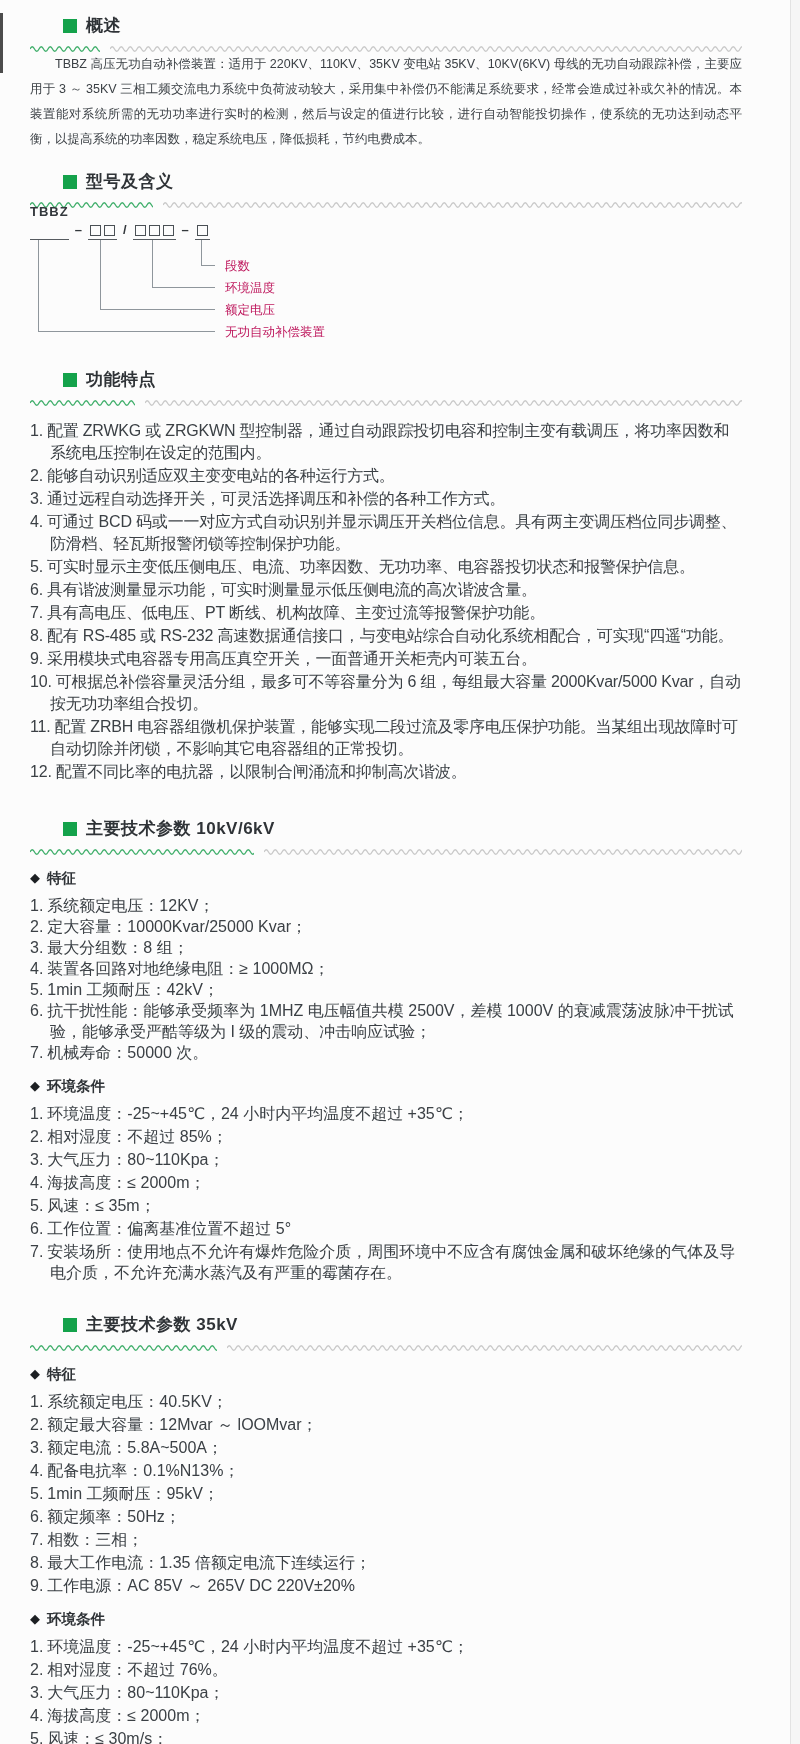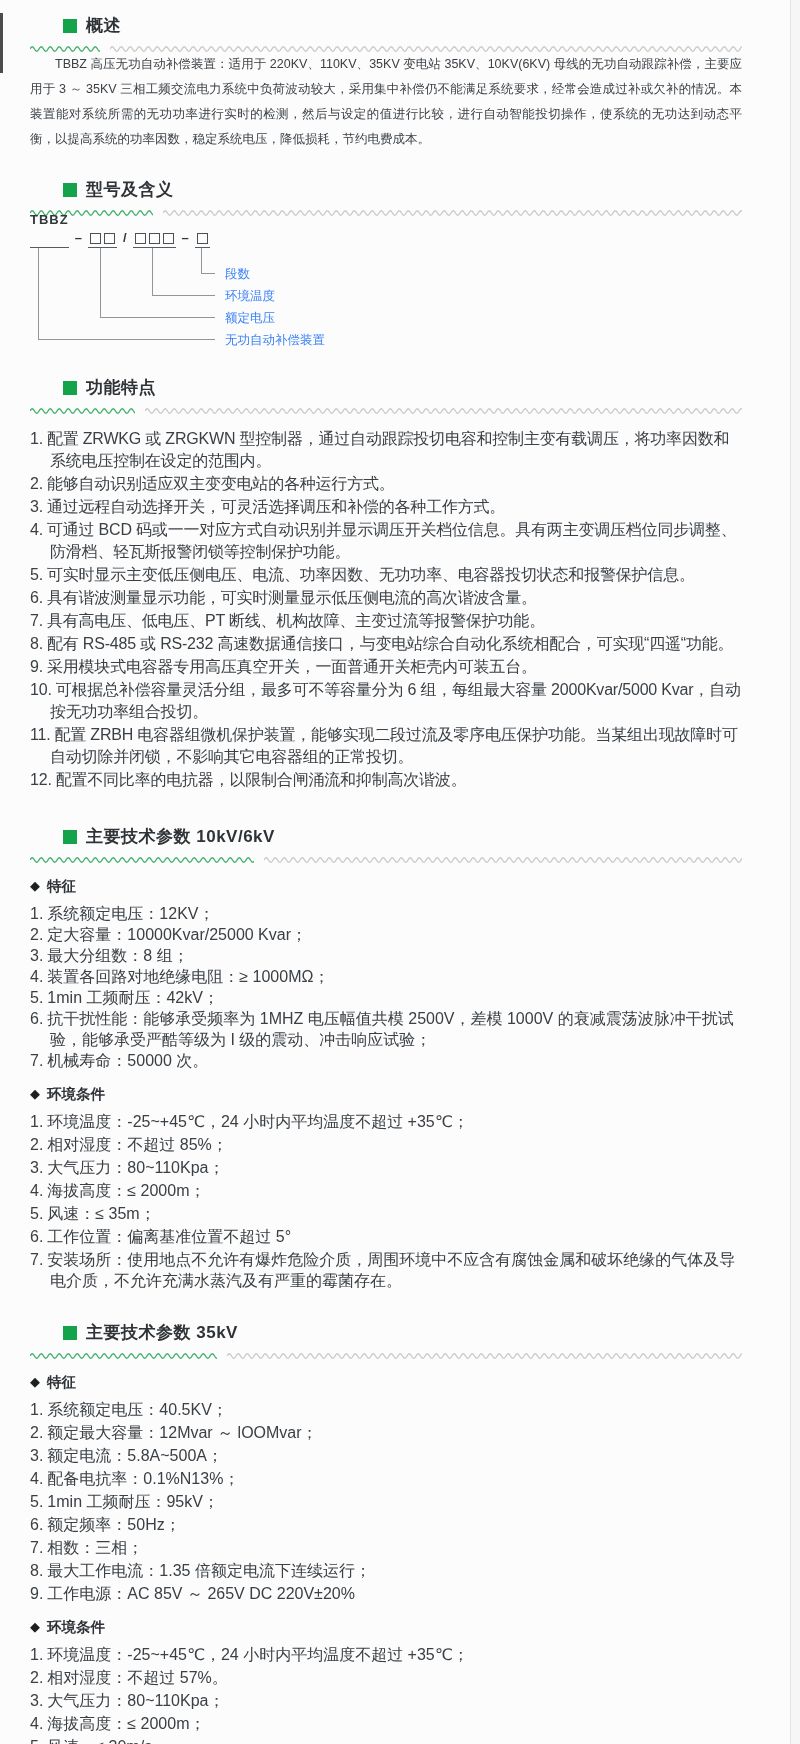--- a/index.html
+++ b/index.html
@@ -18,37 +18,37 @@
   .sec-head-row { line-height:24px; }
   .sec-head { display:inline-flex; align-items:center; gap:9px;padding-left:33px; }
   .green-sq { width:14px; height:14px; background:var(--accent_green,#14a24b); display:inline-block; }
   .sec-title { font-size:17px; font-weight:700; color:#2f3337; letter-spacing:0.5px; }
   .wavy-line { display:flex; align-items:center; height:8px; margin-top:4px; }
   svg.wave { display:block; height:8px; }
   .wave-green { color:var(--wave_green,#3fae6a); flex:0 0 auto; }
   .wave-gray  { color:var(--wave_gray,#c9c9c9); flex:1 1 auto; margin-left:10px; }
 
   .mtA { margin-top:0; }
-  .mtB { margin-top:26px; }
+  .mtB { margin-top:18px; }
   .mtC { margin-top:24px; }
   .mtD { margin-top:34px; }
   .mtE { margin-top:30px; }
 
   
   .para { font-size:12.5px; line-height:25px; text-align:justify; text-indent:2em; }
 
   
   .model-diagram { position:relative; height:126px; margin-top:10px; font-size:13px; }
   .model-code { display:flex; align-items:flex-end; gap:6px; font-weight:700; color:#33383c; height:22px; }
   .mgroup { display:inline-flex; gap:3px; border-bottom:1px solid #565b60; padding:0 2px 3px 2px; }
   .mprefix { border-bottom:1px solid #565b60; padding-bottom:20px; letter-spacing:1px; }
   .mbox { width:11px; height:11px; border:1.5px solid #4a5055; display:inline-block; background:transparent; }
   .msep { padding-bottom:3px; color:#33383c; }
   .connector { position:absolute; border-left:1px solid #8f969c; border-bottom:1px solid #8f969c; top:22px; }
-  .model-label { position:absolute; left:195px; font-size:12.5px; color:#3b82f6; white-space:nowrap; }
+  .model-label { position:absolute; left:195px; font-size:12.5px; color:#be185d; white-space:nowrap; }
 
   
   ul.speclist { list-style:none; margin-top:14px; font-size:16px; }
   ul.speclist li { padding-left:20px; text-indent:-20px; line-height:21px; }
   ul.features li { margin-bottom:1px; line-height:22px; letter-spacing:-0.2px; }
   ul.tight li { margin-bottom:0; }
   ul.airy li { margin-bottom:2px; }
   .num { margin-right:4px; }
 
   .sub-head { margin-top:12px; display:flex; align-items:center; gap:7px;
@@ -272,21 +272,21 @@
       </ul>
 
     <div class="sub-head">
       <span class="diamond">◆</span>
       <span>环境条件</span>
     </div>
     <ul class="speclist sub-list airy">
 
         <li><span class="num">1.</span><span>环境温度：-25~+45℃，24 小时内平均温度不超过 +35℃；</span></li>
 
-        <li><span class="num">2.</span><span>相对湿度：不超过 57%。</span></li>
+        <li><span class="num">2.</span><span>相对湿度：不超过 76%。</span></li>
 
         <li><span class="num">3.</span><span>大气压力：80~110Kpa；</span></li>
 
         <li><span class="num">4.</span><span>海拔高度：≤ 2000m；</span></li>
 
         <li><span class="num">5.</span><span>风速：≤ 30m/s；</span></li>
 
         <li><span class="num">6.</span><span>工作位置：偏离基准位置不超过 5°</span></li>
 
         <li><span class="num">7.</span><span>安装场所：使用地点不允许有爆炸危险介质，周围环境中不应含有腐蚀金属和破坏绝缘的气体及导电介质，不允许充满水蒸汽及有严重的霉菌存在。</span></li>

